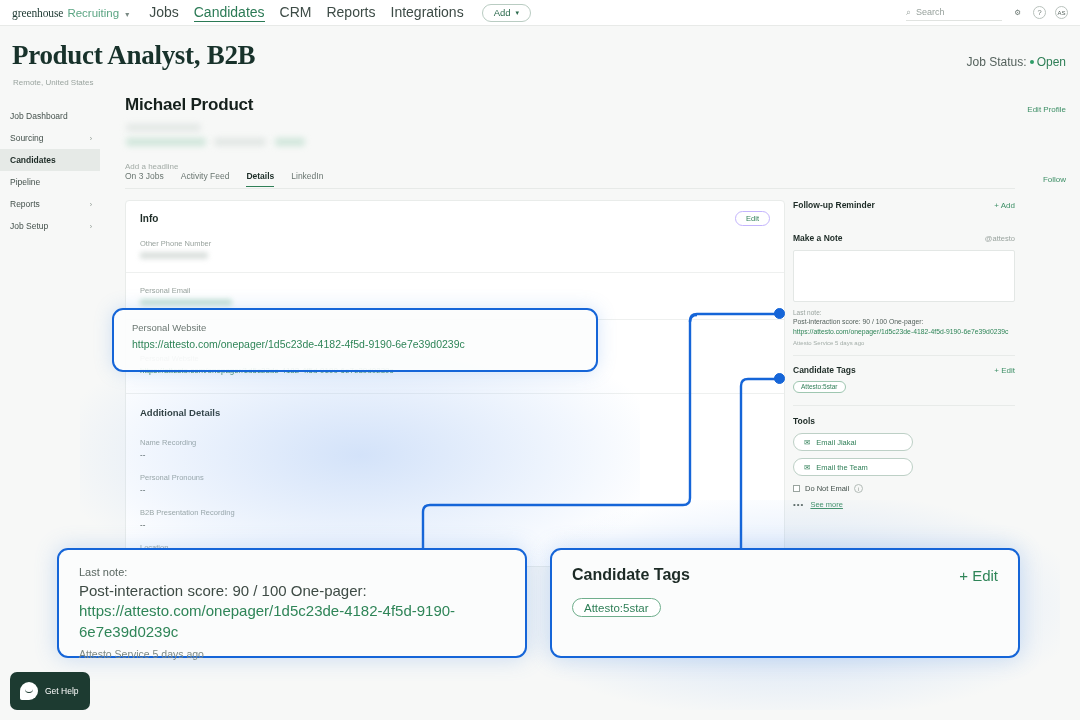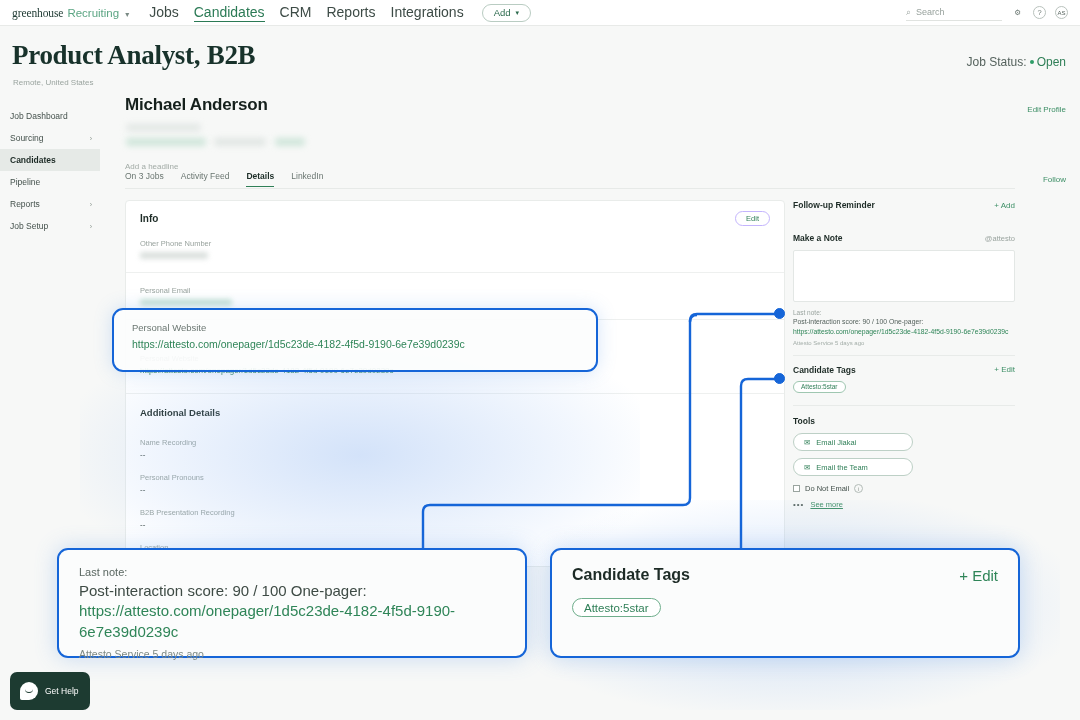--- a/index.html
+++ b/index.html
@@ -109,21 +109,21 @@
   .field-value { font-size:8px; color:#2c3a34; margin-top:3px; }
   .field-value.link { color:#2f8558; }
   .blurval { height:7px; border-radius:2px; filter:blur(2.6px); opacity:.6; margin-top:4px; }
   .bv1 { width:68px; background:#c3ccc8; }
   .bv2 { width:92px; background:#a9d3bf; }
   .sep { margin:13px 0 0 0; height:1px; background:#eef0ef; }
   .subhead { padding:0 14px; margin-top:13px; font-size:9.5px; color:#1d2b26; font-weight:600; }
 
   
   .right-panel { position:absolute; left:793px; top:200px; width:222px; }
-  .rp-row { display:flex; align-items:center; justify-content:space-between; }
+  .rp-row { display:flex; align-items:flex-end; justify-content:space-between; }
   .rp-title { font-size:8.5px; font-weight:700; color:#1d2b26; }
   .rp-action { font-size:8px; color:#3d8f66; cursor:pointer; }
   .rp-muted { font-size:7.5px; color:#9aa49f; }
   .note-box {
     margin-top:7px; height:52px; background:#fff; border:1px solid #e3e7e5; border-radius:2px;
   }
   .lastnote-lbl { margin-top:7px; font-size:6.5px; color:#9aa49f; }
   .lastnote-txt { font-size:6.8px; color:#54615c; line-height:1.45; margin-top:1px; }
   .lastnote-txt .lk { color:#2f8558; }
   .lastnote-meta { font-size:6px; color:#a3ada8; margin-top:3px; }
@@ -267,21 +267,21 @@
     <div class="side-item">
       <span>Reports</span>
       <span class="side-caret">›</span>
     </div>
     <div class="side-item">
       <span>Job Setup</span>
       <span class="side-caret">›</span>
     </div>
   </div>
 
-  <div class="cand-name">Michael  Anderson</div>
+  <div class="cand-name">Michael  Product</div>
   <div class="edit-profile">Edit Profile</div>
   <div class="blur b1"></div>
   <div class="blur b2"></div>
   <div class="blur b3"></div>
   <div class="blur b4"></div>
   <div class="add-headline">Add a headline</div>
 
   <div class="tabs">
     <span class="tab">On 3 Jobs</span>
     <span class="tab">Activity Feed</span>

